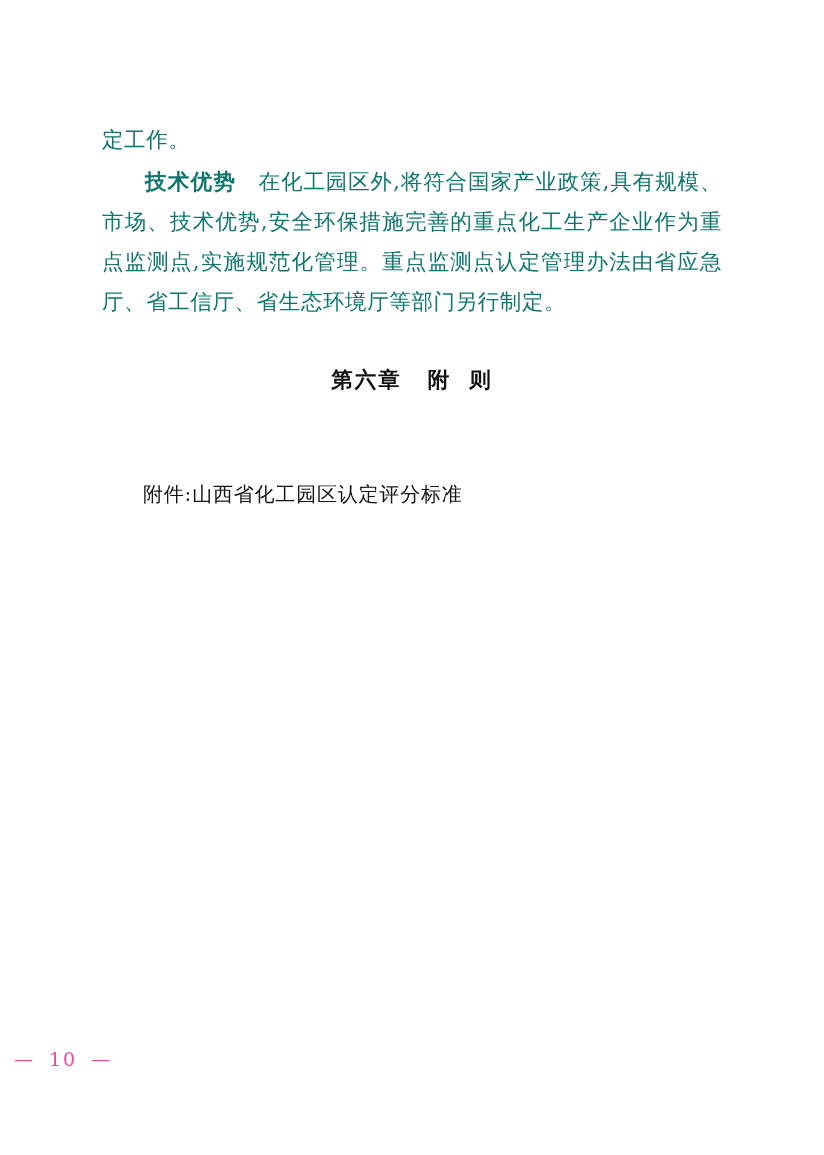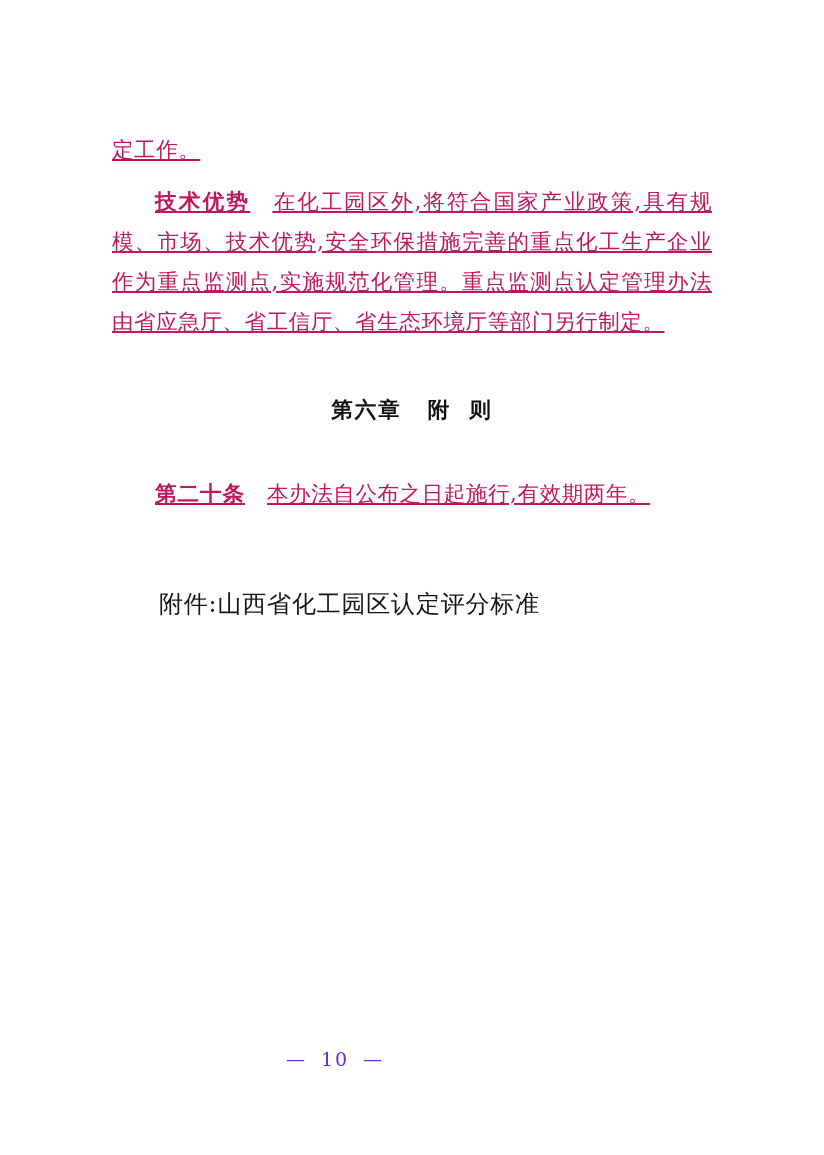--- a/index.html
+++ b/index.html
@@ -28,23 +28,22 @@
     left: 100px;
     top: 118px;
     width: 624px;
   }
   .para {
     font-size: 21.5px;
     line-height: 40px;
     letter-spacing: 0.6px;
     text-align: justify;
     text-align-last: left;
-    margin: 12px;
-    color: #be185d;
-    text-decoration: underline;
+    margin: 2px;
+    color: #0f766e;
   }
   .para.cont {
     text-indent: 0;
   }
   .para.indent {
     text-indent: 43px;
   }
   .lead {
     font-weight: bold;
     letter-spacing: 1px;
@@ -66,36 +65,35 @@
     width: 26px;
   }
   .chapter-title .ct-gap-small {
     display: inline-block;
     width: 18px;
   }
   .spacer-chapter-top { height: 26px; }
   .spacer-chapter-bottom { height: 22px; }
   .spacer-attach { height: 42px; }
   .attach {
-    margin: 16px;
-    font-size: 24px;
+    margin: 0;
+    font-size: 20px;
     line-height: 40px;
     letter-spacing: 0.8px;
     text-indent: 43px;
     color: #141414;
   }
   .footer {
     position: absolute;
     left: 0;
     top: 1048px;
     width: 670px;
-    text-align: center;
     font-size: 19px;
     letter-spacing: 2px;
-    color: #6d28d9;
+    color: #ec4899;
   }
   .footer .dash {
     display: inline-block;
     padding: 0 14px;
   }
 </style>
 </head>
 <body>
 
 <div class="page">
@@ -111,23 +109,20 @@
     </p>
 
     <div class="spacer-chapter-top"></div>
 
     <p class="chapter-title">
       <span>第六章</span><span class="ct-gap"></span><span>附</span><span class="ct-gap-small"></span><span>则</span>
     </p>
 
     <div class="spacer-chapter-bottom"></div>
 
-    <p class="para indent">
-      <span class="lead">第二十条</span><span class="gapsm"></span><span>本办法自公布之日起施行,有效期两年。</span>
-    </p>
 
     <div class="spacer-attach"></div>
 
     <p class="attach">
       <span>附件:山西省化工园区认定评分标准</span>
     </p>
 
   </div>
 
   <div class="footer">

